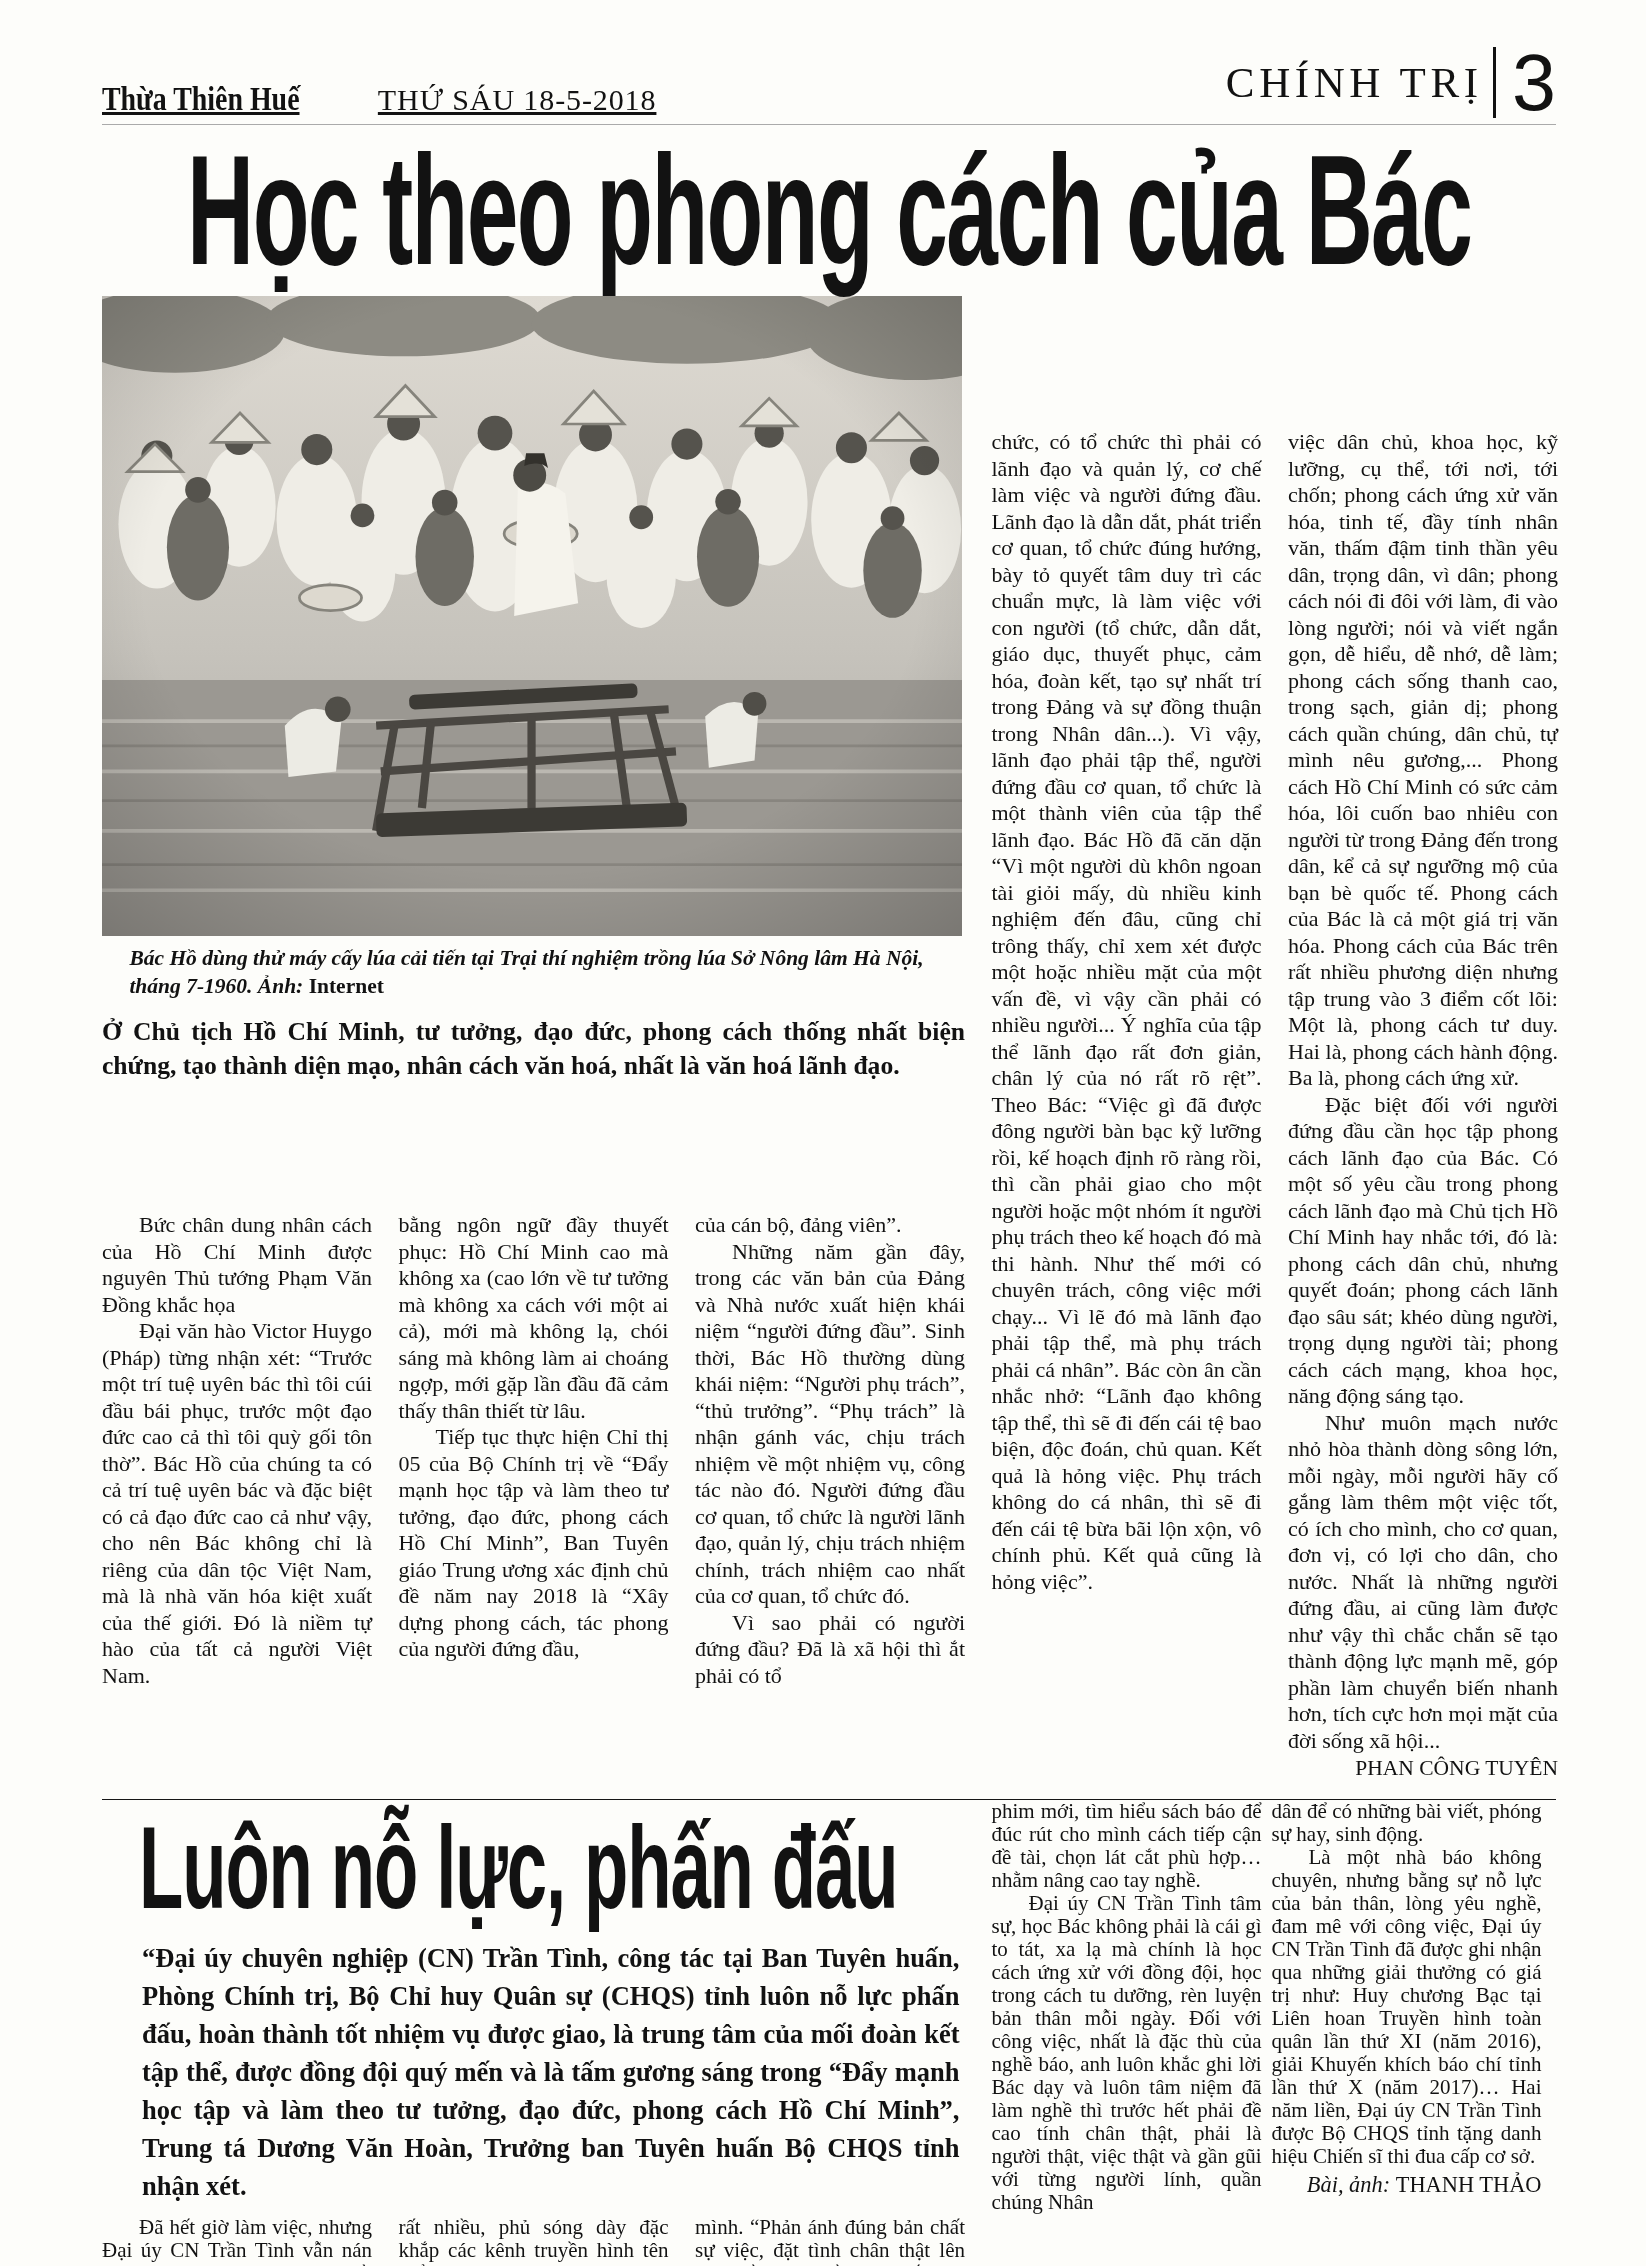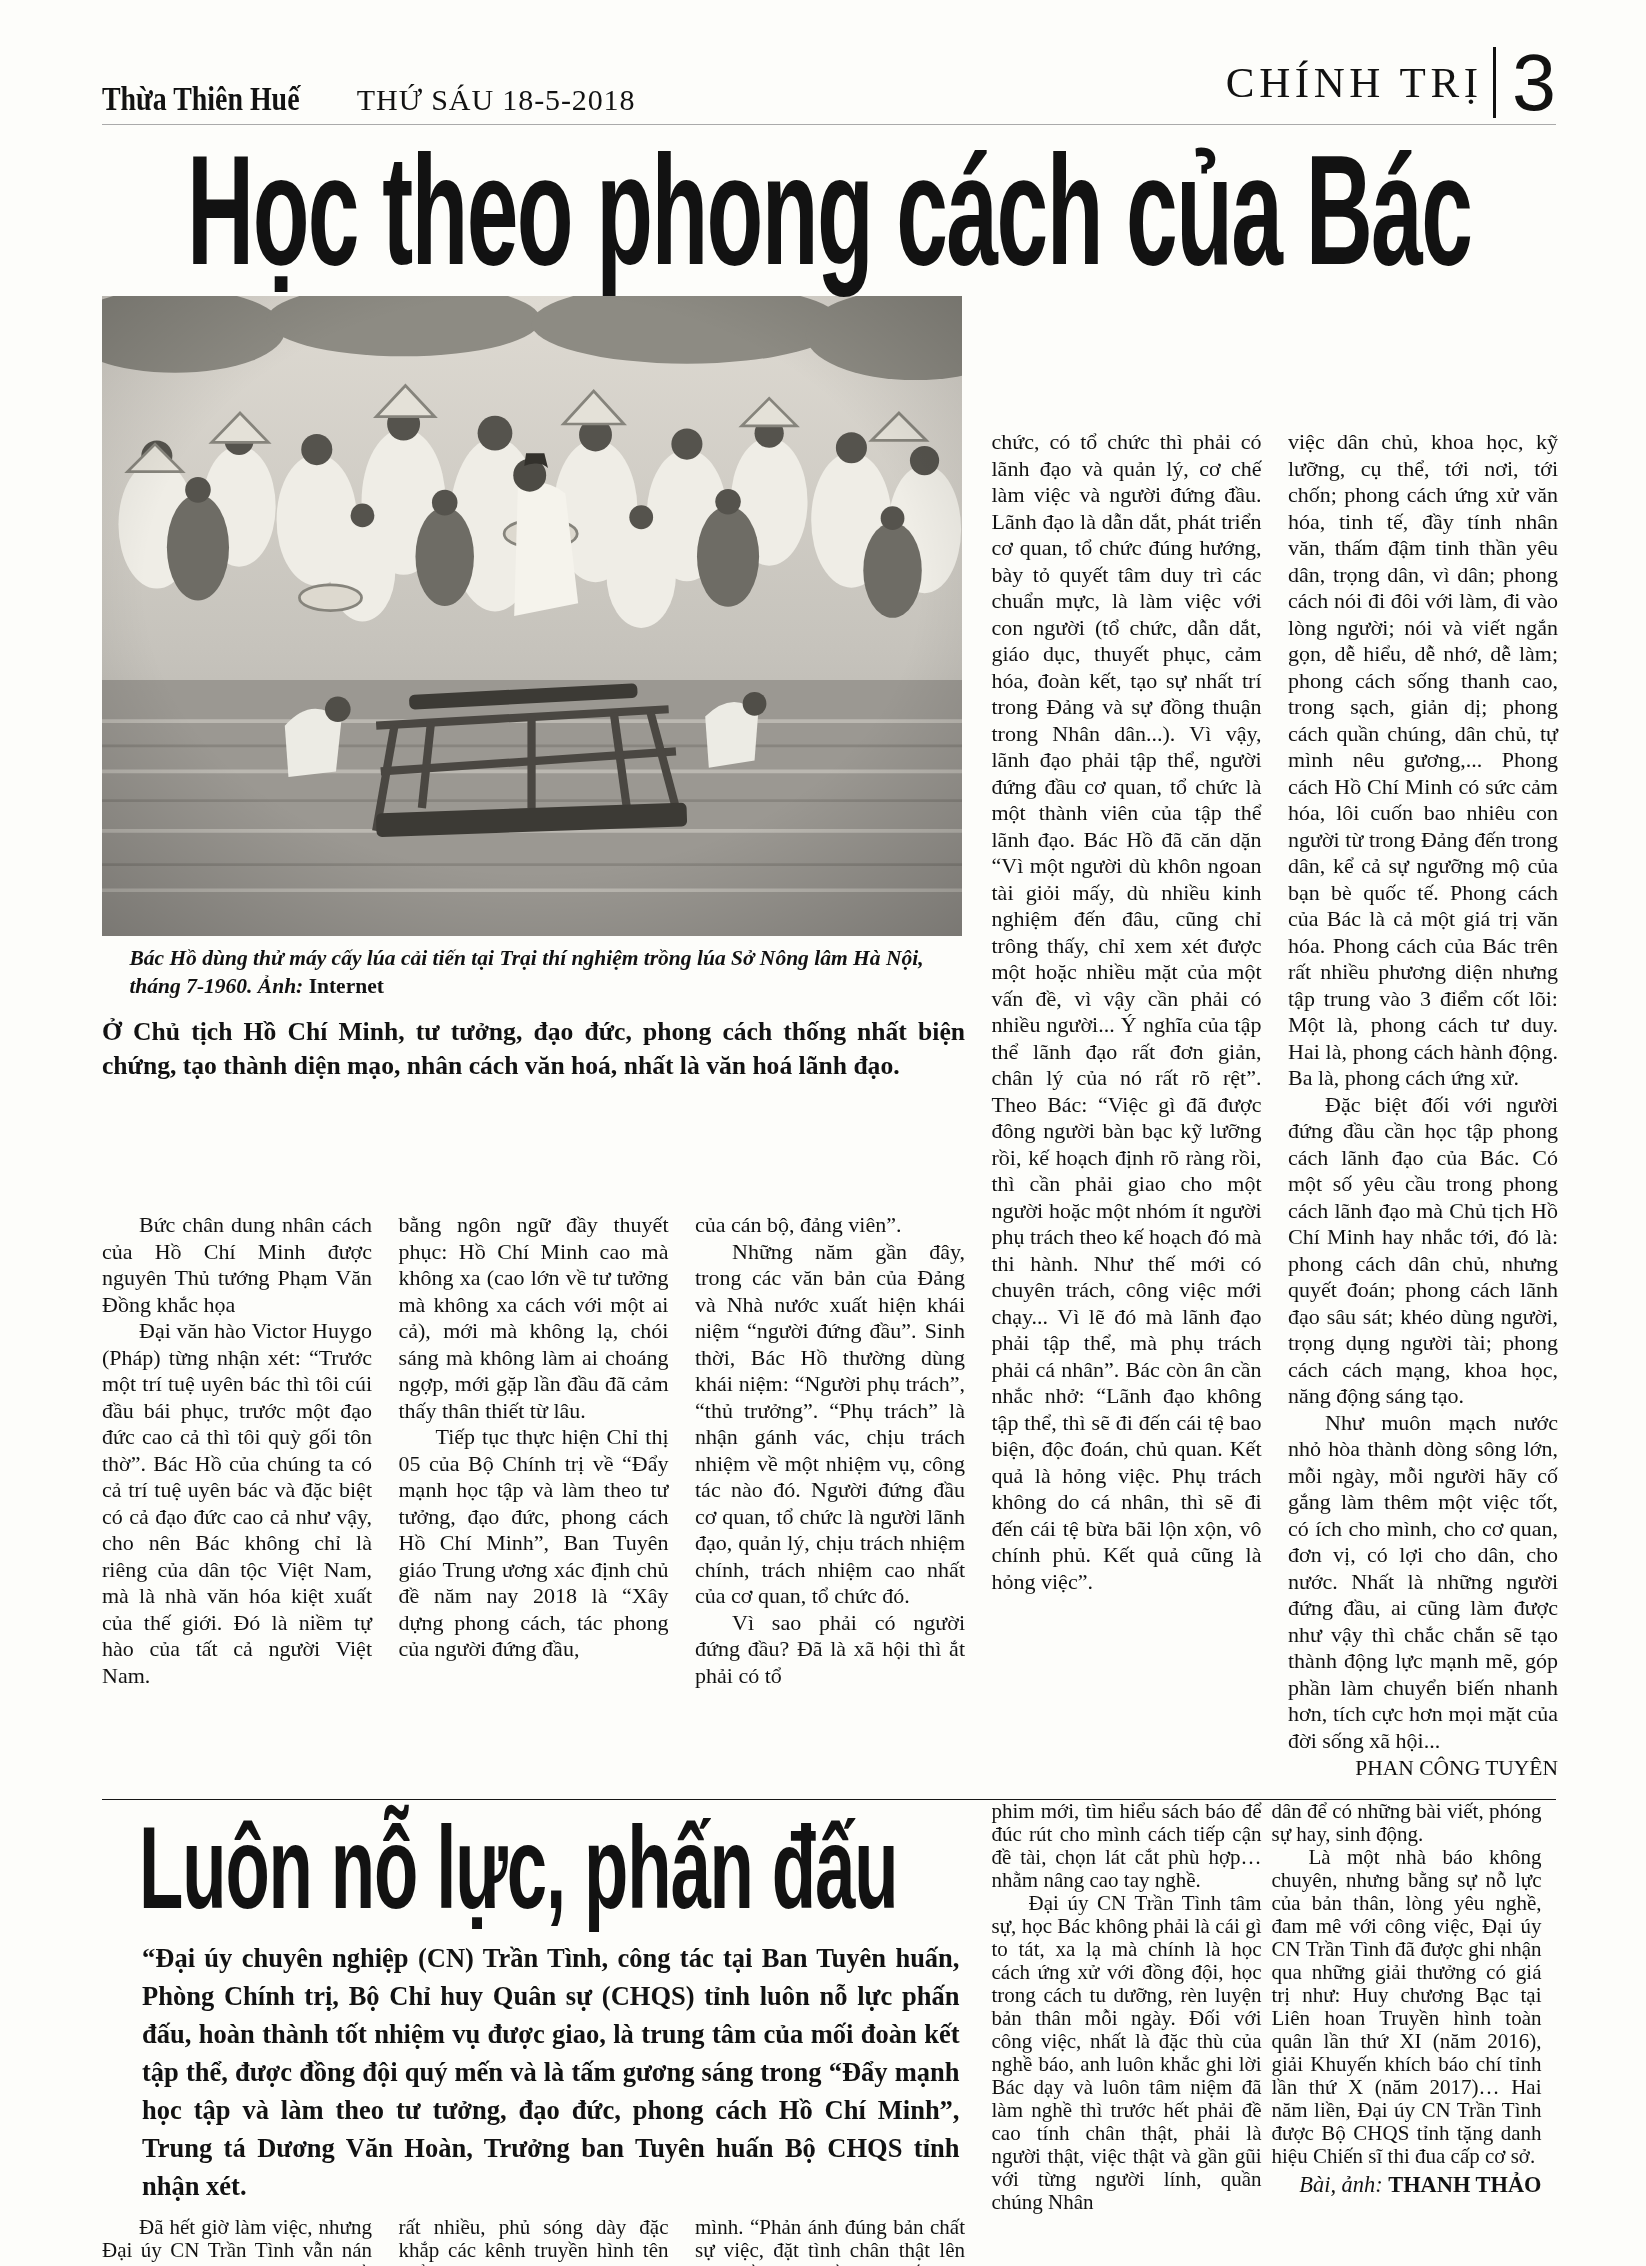--- a/index.html
+++ b/index.html
@@ -4,21 +4,21 @@
 <style>
   html,body{margin:0;padding:0;background:#e8e8e6;}
   .page{
     width:1647px;height:2267px;background:#fdfdfa;color:#121212;
     position:relative;box-sizing:border-box;padding:38px 91px 0 102px;
     font-family:"Liberation Serif",serif;overflow:hidden;
   }
   
   .hdr{display:flex;justify-content:space-between;align-items:flex-end;
        border-bottom:0.9px solid #aaa;padding-bottom:5.5px;height:80px;}
-  .hdr-left{display:flex;align-items:baseline;gap:14px;}
+  .hdr-left{display:flex;align-items:baseline;gap:35px;text-decoration:underline;}
   .mast{font-weight:bold;font-size:34px;letter-spacing:0;transform:scaleX(.82);
         transform-origin:left bottom;display:inline-block;white-space:nowrap;}
   .date{font-size:30px;letter-spacing:0.9px;white-space:nowrap;margin-top:42px;}
   .hdr-right{display:flex;align-items:center;gap:10px;}
   .section{font-size:43px;letter-spacing:4.6px;white-space:nowrap;}
   .pageno{font-size:79px;line-height:.9;border-left:3.7px solid #111;
           padding-left:16.4px;font-family:"Liberation Sans",sans-serif;}
   
   .h1wrap{height:157px;display:flex;align-items:center;justify-content:center;margin-top:7.3px;}
   .h1t{font-family:"Liberation Sans",sans-serif;font-weight:bold;font-size:155px;
@@ -46,21 +46,21 @@
   .a2c{grid-row:2;margin-top:11px;}
   .a2-right{grid-column:4/span 2;grid-row:1/span 2;}
   .h2wrap{height:117px;display:flex;align-items:center;margin:9.1px 0 3.7px 37px;}
   .h2t{font-family:"Liberation Sans",sans-serif;font-weight:bold;font-size:117px;
        white-space:nowrap;transform:scaleX(.62);transform-origin:left center;
        letter-spacing:-1.8px;line-height:1;}
   .lead2{font-weight:bold;font-size:26.5px;line-height:38px;margin:12.8px 5.5px 0 40px;text-align:justify;}
   .a2rt{display:grid;grid-template-columns:270px 270px;column-gap:10px;}
   .byline2{text-align:right;font-size:22.4px;margin-top:3.7px;}
   .byline2 .lbl{font-weight:normal;font-style:italic;}
-  .byline2 .who{font-weight:bold;}
+  .byline2 .who{font-weight:normal;}
 </style>
 </head>
 <body>
 
 <div class="page">
 
   <div class="hdr">
     <div class="hdr-left">
       <span class="mast">Thừa Thiên Huế</span>
       <span class="date">THỨ SÁU 18-5-2018</span>

